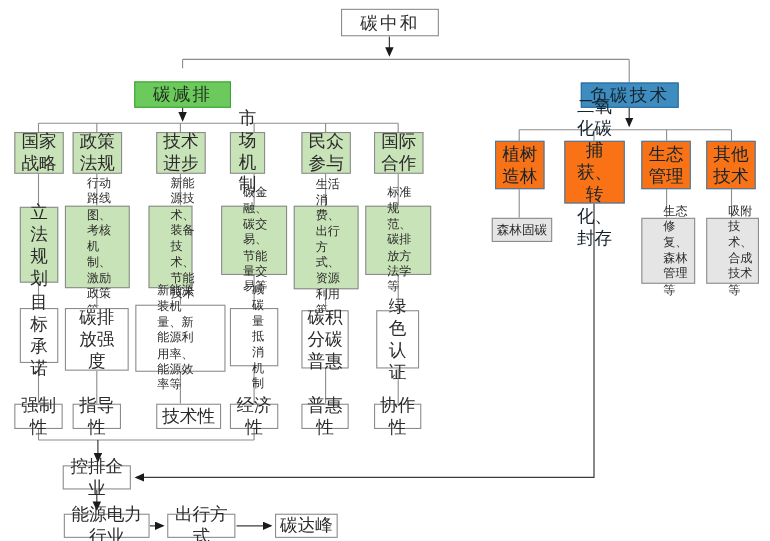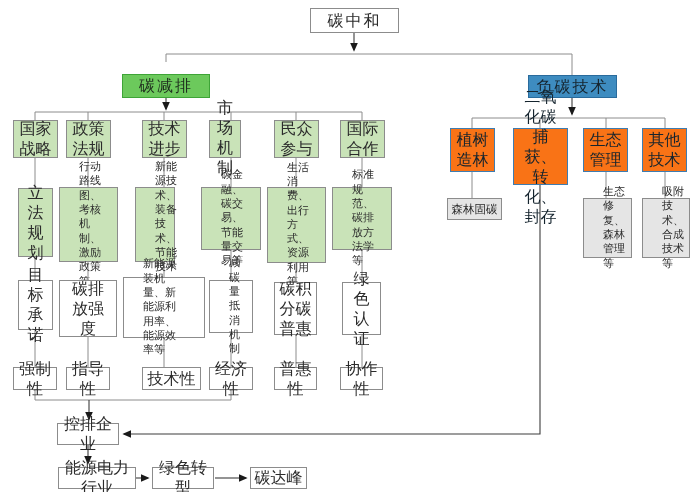--- a/index.html
+++ b/index.html
@@ -128,16 +128,16 @@
   <div class="box blue-col" style="left:513px;top:128px;width:55px;height:57px;">二氧化碳捕获、转化、封存</div>
   <div class="box blue-col" style="left:583px;top:128px;width:45px;height:44px;">生态管理</div>
   <div class="box blue-col" style="left:642px;top:128px;width:45px;height:44px;">其他技术</div>
 
   <div class="box lblue" style="left:447px;top:198px;width:55px;height:22px;font-size:11.5px;">森林固碳</div>
   <div class="box lblue multi" style="left:583px;top:198px;width:49px;height:60px;">生态修复、森林管理等</div>
   <div class="box lblue multi" style="left:642px;top:198px;width:48px;height:60px;">吸附技术、合成技术等</div>
 
   <div class="box" style="left:57px;top:423px;width:62px;height:22px;">控排企业</div>
   <div class="box" style="left:58px;top:467px;width:78px;height:22px;">能源电力行业</div>
-  <div class="box" style="left:152px;top:467px;width:62px;height:22px;">绿色转型</div>
+  <div class="box" style="left:152px;top:467px;width:62px;height:22px;">出行方式</div>
   <div class="box" style="left:250px;top:467px;width:57px;height:22px;">碳达峰</div>
 
 </div>
 
 </body></html>

